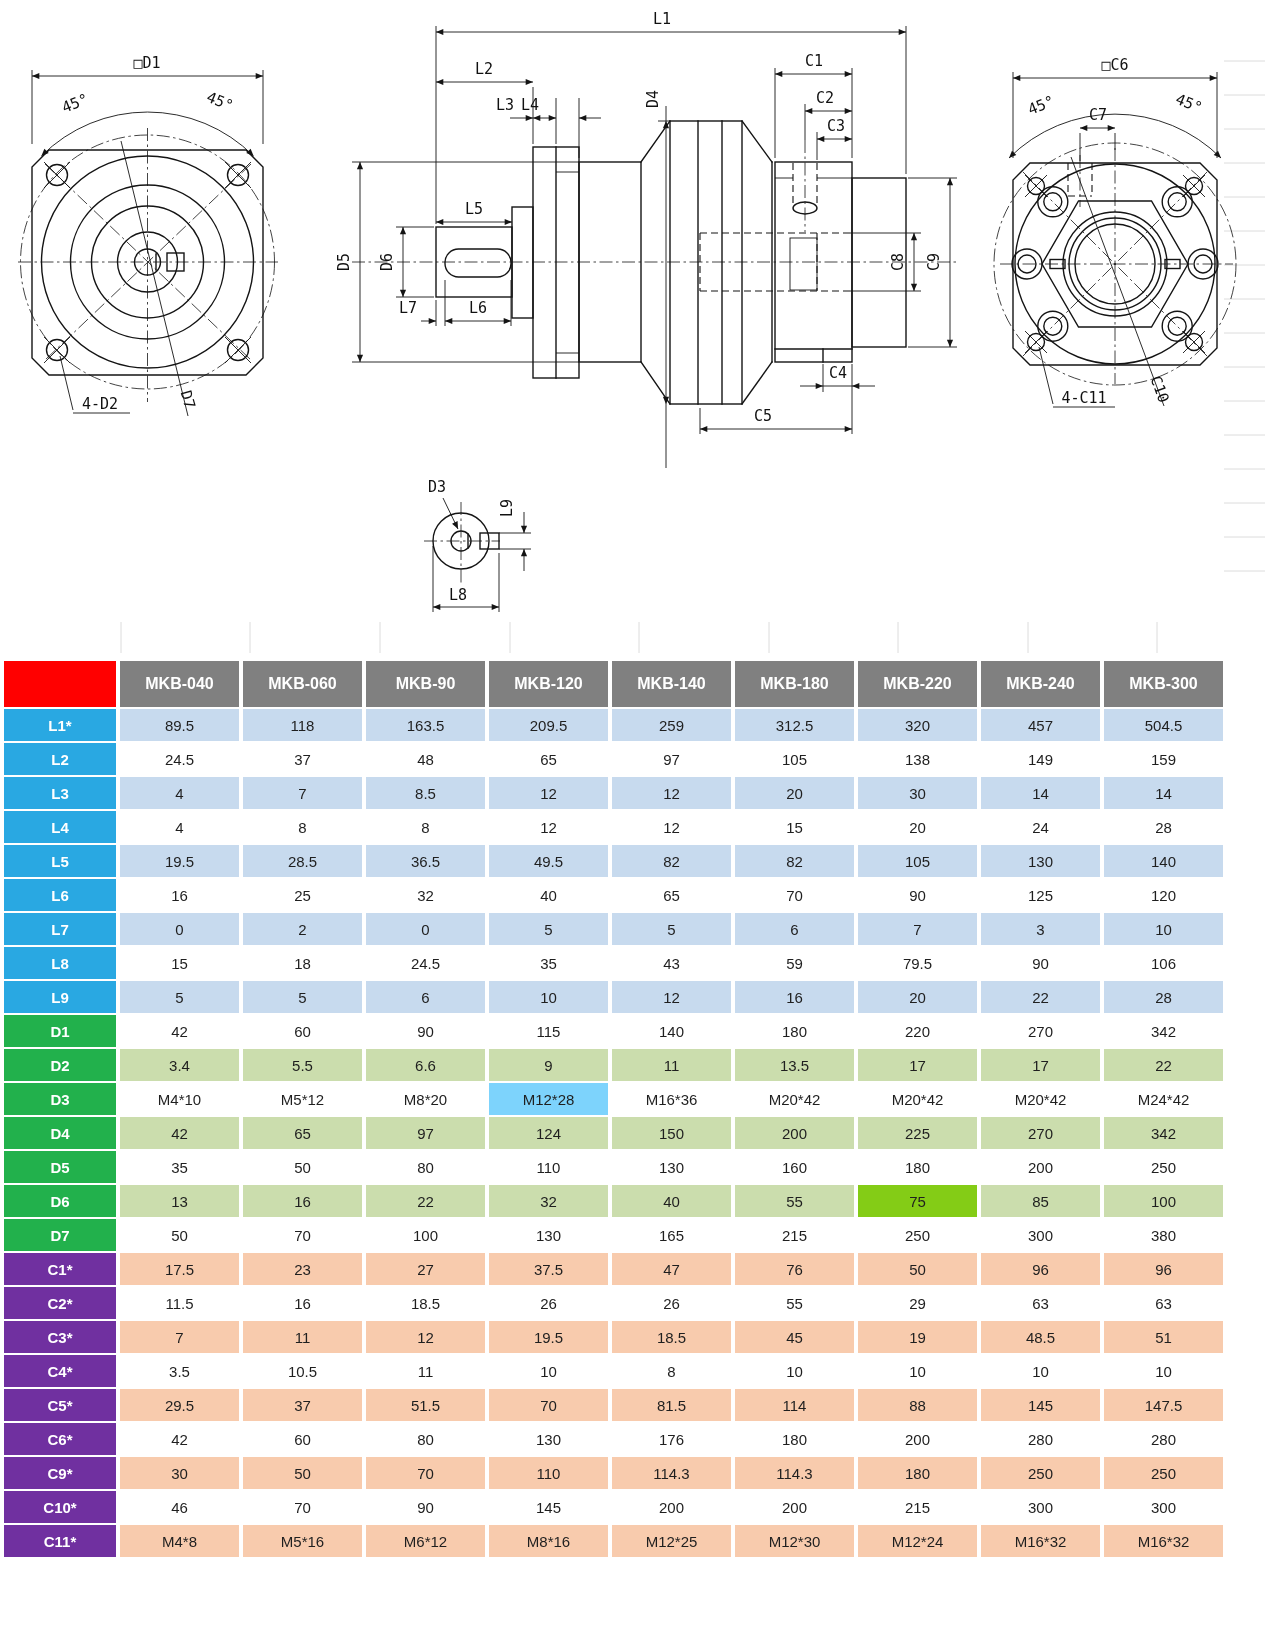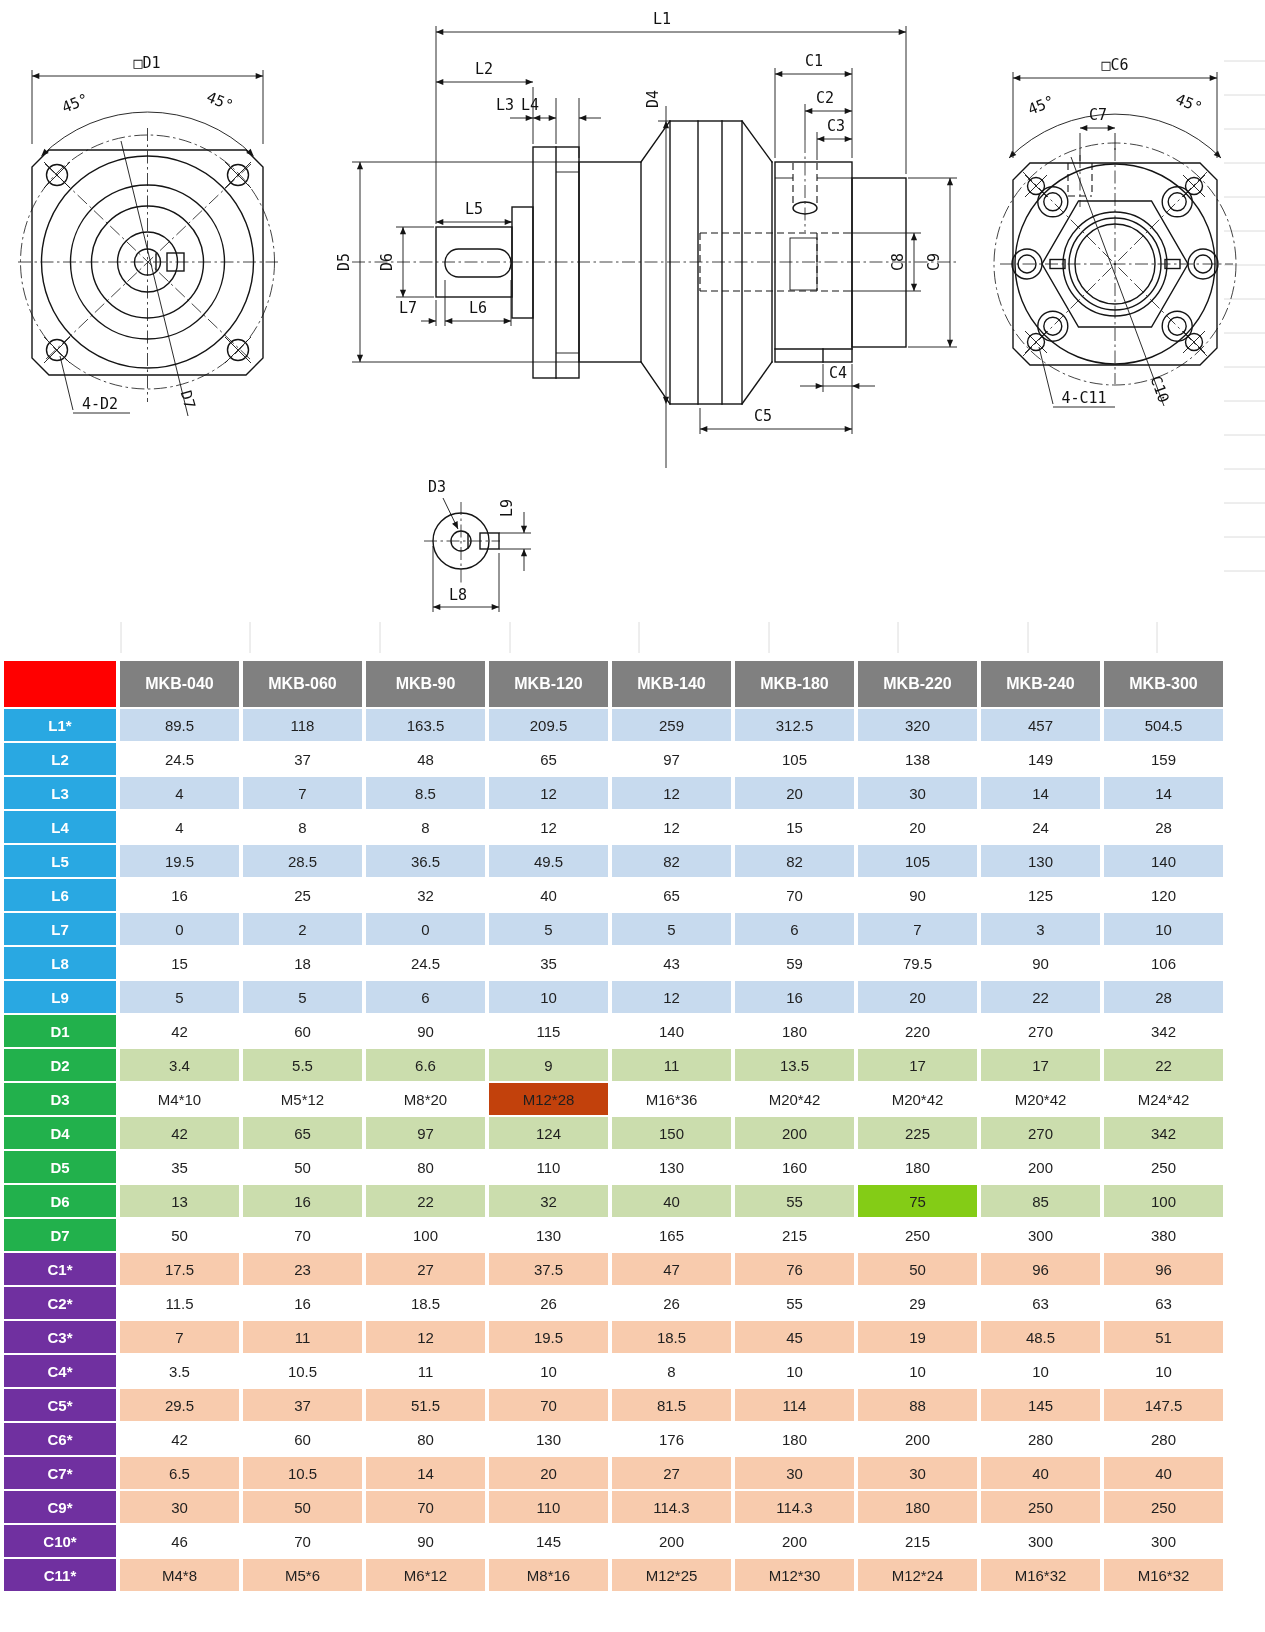--- a/index.html
+++ b/index.html
@@ -458,21 +458,21 @@
           <td style="background: rgb(203, 221, 173);">13.5</td>
           <td style="background: rgb(203, 221, 173);">17</td>
           <td style="background: rgb(203, 221, 173);">17</td>
           <td style="background: rgb(203, 221, 173);">22</td>
         </tr>
         <tr>
           <td class="rl" style="background: rgb(34, 177, 76);">D3</td>
           <td style="background: rgb(255, 255, 255);">M4*10</td>
           <td style="background: rgb(255, 255, 255);">M5*12</td>
           <td style="background: rgb(255, 255, 255);">M8*20</td>
-          <td style="background: #c2410c;">M12*28</td>
+          <td style="background: #7dd3fc;">M12*28</td>
           <td style="background: rgb(255, 255, 255);">M16*36</td>
           <td style="background: rgb(255, 255, 255);">M20*42</td>
           <td style="background: rgb(255, 255, 255);">M20*42</td>
           <td style="background: rgb(255, 255, 255);">M20*42</td>
           <td style="background: rgb(255, 255, 255);">M24*42</td>
         </tr>
         <tr>
           <td class="rl" style="background: rgb(34, 177, 76);">D4</td>
           <td style="background: rgb(203, 221, 173);">42</td>
           <td style="background: rgb(203, 221, 173);">65</td>
@@ -586,32 +586,20 @@
           <td style="background: rgb(255, 255, 255);">60</td>
           <td style="background: rgb(255, 255, 255);">80</td>
           <td style="background: rgb(255, 255, 255);">130</td>
           <td style="background: rgb(255, 255, 255);">176</td>
           <td style="background: rgb(255, 255, 255);">180</td>
           <td style="background: rgb(255, 255, 255);">200</td>
           <td style="background: rgb(255, 255, 255);">280</td>
           <td style="background: rgb(255, 255, 255);">280</td>
         </tr>
         <tr>
-          <td class="rl" style="background: rgb(112, 48, 160);">C7*</td>
-          <td style="background: rgb(248, 203, 173);">6.5</td>
-          <td style="background: rgb(248, 203, 173);">10.5</td>
-          <td style="background: rgb(248, 203, 173);">14</td>
-          <td style="background: rgb(248, 203, 173);">20</td>
-          <td style="background: rgb(248, 203, 173);">27</td>
-          <td style="background: rgb(248, 203, 173);">30</td>
-          <td style="background: rgb(248, 203, 173);">30</td>
-          <td style="background: rgb(248, 203, 173);">40</td>
-          <td style="background: rgb(248, 203, 173);">40</td>
-        </tr>
-        <tr>
           <td class="rl" style="background: rgb(112, 48, 160);">C9*</td>
           <td style="background: rgb(248, 203, 173);">30</td>
           <td style="background: rgb(248, 203, 173);">50</td>
           <td style="background: rgb(248, 203, 173);">70</td>
           <td style="background: rgb(248, 203, 173);">110</td>
           <td style="background: rgb(248, 203, 173);">114.3</td>
           <td style="background: rgb(248, 203, 173);">114.3</td>
           <td style="background: rgb(248, 203, 173);">180</td>
           <td style="background: rgb(248, 203, 173);">250</td>
           <td style="background: rgb(248, 203, 173);">250</td>
@@ -624,21 +612,21 @@
           <td style="background: rgb(255, 255, 255);">145</td>
           <td style="background: rgb(255, 255, 255);">200</td>
           <td style="background: rgb(255, 255, 255);">200</td>
           <td style="background: rgb(255, 255, 255);">215</td>
           <td style="background: rgb(255, 255, 255);">300</td>
           <td style="background: rgb(255, 255, 255);">300</td>
         </tr>
         <tr>
           <td class="rl" style="background: rgb(112, 48, 160);">C11*</td>
           <td style="background: rgb(248, 203, 173);">M4*8</td>
-          <td style="background: rgb(248, 203, 173);">M5*6</td>
+          <td style="background: rgb(248, 203, 173);">M5*16</td>
           <td style="background: rgb(248, 203, 173);">M6*12</td>
           <td style="background: rgb(248, 203, 173);">M8*16</td>
           <td style="background: rgb(248, 203, 173);">M12*25</td>
           <td style="background: rgb(248, 203, 173);">M12*30</td>
           <td style="background: rgb(248, 203, 173);">M12*24</td>
           <td style="background: rgb(248, 203, 173);">M16*32</td>
           <td style="background: rgb(248, 203, 173);">M16*32</td>
         </tr>
       </tbody>
 </table>

